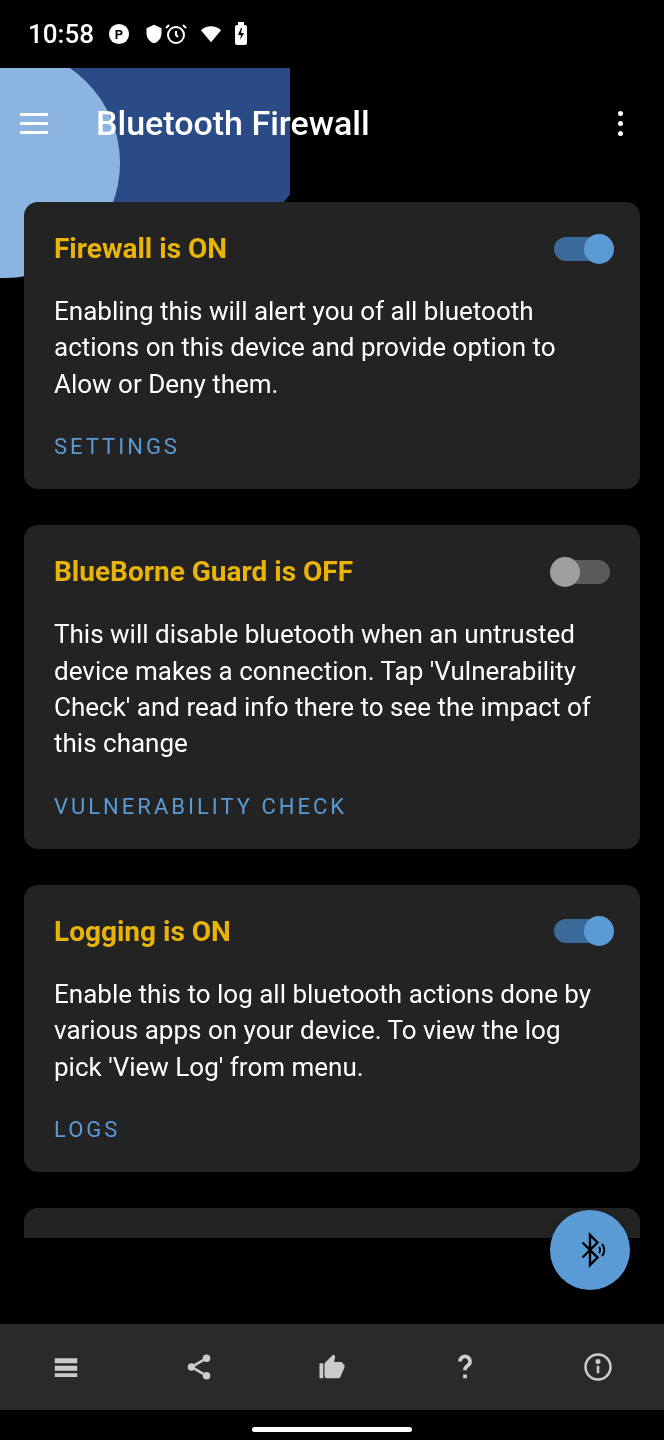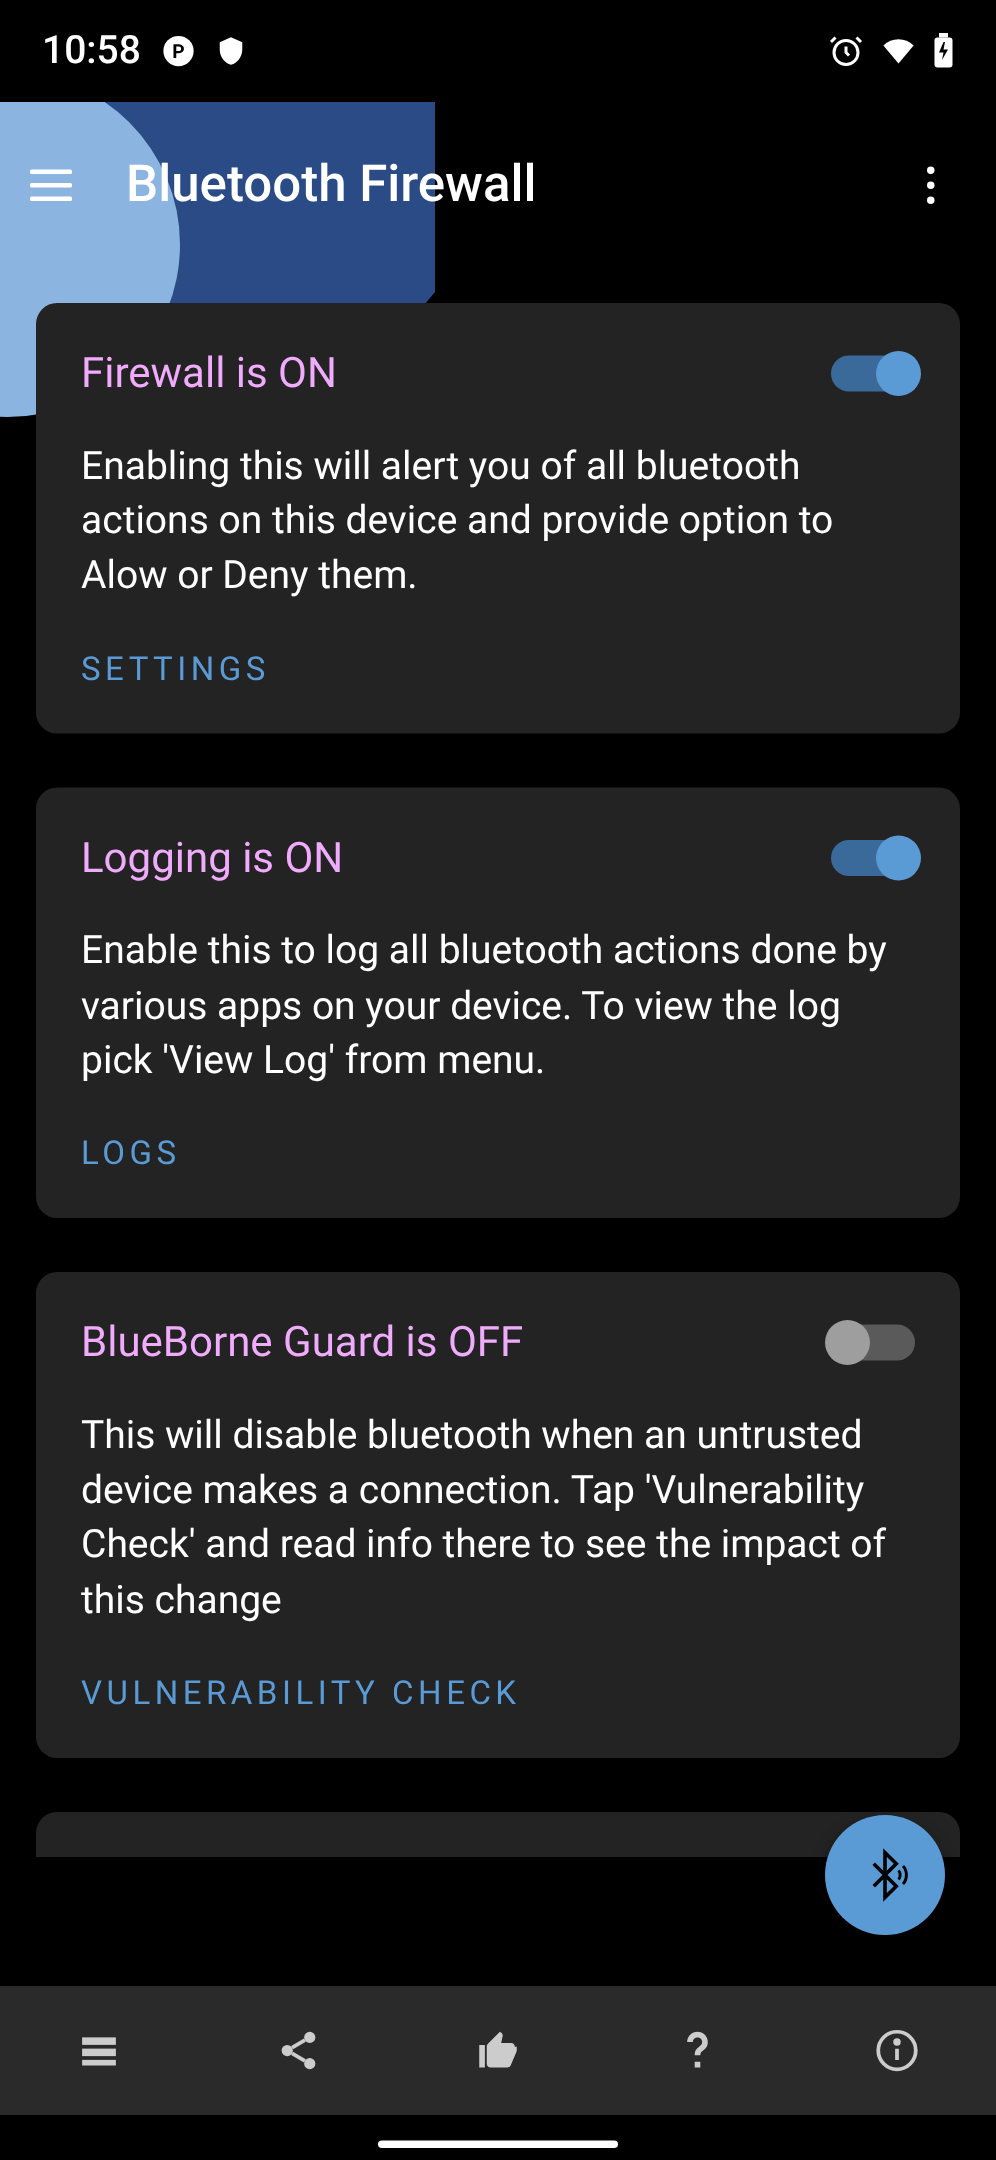--- a/index.html
+++ b/index.html
@@ -1,32 +1,32 @@
 <!DOCTYPE html>
 <html><head>
 <meta charset="utf-8">
 <style>
 *{margin:0;padding:0;box-sizing:border-box;font-family:Roboto,-apple-system,BlinkMacSystemFont,sans-serif}
 body{width:664px;height:1440px;background:#000;color:#e0e0e0;overflow:hidden;position:relative}
-.status-bar{height:68px;display:flex;justify-content:space-between;align-items:center;padding:1px 28px;color:#fff}
+.status-bar{height:68px;display:flex;align-items:center;padding:1px 28px;color:#fff}
 .status-left{display:flex;align-items:center;gap:14px;font-size:26px;font-weight:500}
 .status-right{display:flex;align-items:center;gap:10px}
 .header-bg{position:absolute;top:68px;left:0;width:290px;height:210px;overflow:hidden;z-index:0}
 .circle1{position:absolute;width:280px;height:280px;border-radius:50%;background:#2a4b85;top:-100px;left:40px}
 .circle2{position:absolute;width:230px;height:230px;border-radius:50%;background:#8cb4e0;top:-20px;left:-110px}
 .app-bar{height:110px;display:flex;align-items:center;padding:0 20px;position:relative;z-index:1}
 .menu-btn{width:48px;height:48px;display:flex;flex-direction:column;justify-content:center;gap:6px;cursor:pointer}
 .menu-btn span{height:3px;background:#fff;border-radius:1px;width:28px}
-.app-title{font-size:34px;font-weight:500;color:#fff;margin-left:16px;flex:1}
+.app-title{font-size:34px;font-weight:500;color:#fff;margin-left:28px;flex:1}
 .more-btn{width:48px;height:48px;display:flex;flex-direction:column;justify-content:center;align-items:center;gap:5px;cursor:pointer}
 .more-btn span{width:5px;height:5px;background:#fff;border-radius:50%}
 .content{padding:24px;position:relative;z-index:1}
 .card{background:#232323;border-radius:14px;padding:30px;margin-bottom:36px}
 .card-head{display:flex;justify-content:space-between;align-items:center;margin-bottom:28px}
-.card-title{font-size:28px;font-weight:400;color:#f0abfc}
+.card-title{font-size:28px;font-weight:700;color:#eab308}
 .card-desc{font-size:26px;line-height:1.4;color:#ffffff;margin-bottom:32px}
 .card-action{font-size:22px;font-weight:400;letter-spacing:3px;color:#5b9bd5;cursor:pointer}
 .switch{width:56px;height:24px;border-radius:12px;position:relative;cursor:pointer}
 .switch.on{background:#3a6a9a}
 .switch.off{background:#5a5a5a}
 .switch::after{content:"";position:absolute;width:30px;height:30px;border-radius:50%;top:-3px}
 .switch.on::after{background:#5b9bd5;right:-4px}
 .switch.off::after{background:#9e9e9e;left:-4px}
 .card-peek{background:#232323;border-radius:14px 14px 0 0;height:30px}
 .fab{position:absolute;right:34px;bottom:150px;width:80px;height:80px;border-radius:50%;background:#5b9bd5;display:flex;align-items:center;justify-content:center;z-index:2;cursor:pointer;box-shadow:0 4px 10px rgba(0,0,0,0.4)}
@@ -89,34 +89,34 @@
     <div class="card-head">
       <div class="card-title">Firewall is ON</div>
       <div class="switch on"></div>
     </div>
     <div class="card-desc">Enabling this will alert you of all bluetooth actions on this device and provide option to Alow or Deny them.</div>
     <div class="card-action">SETTINGS</div>
   </div>
 
   <div class="card">
     <div class="card-head">
+      <div class="card-title">BlueBorne Guard is OFF</div>
+      <div class="switch off"></div>
+    </div>
+    <div class="card-desc">This will disable bluetooth when an untrusted device makes a connection. Tap 'Vulnerability Check' and read info there to see the impact of this change</div>
+    <div class="card-action">VULNERABILITY CHECK</div>
+  </div>
+
+  <div class="card">
+    <div class="card-head">
       <div class="card-title">Logging is ON</div>
       <div class="switch on"></div>
     </div>
     <div class="card-desc">Enable this to log all bluetooth actions done by various apps on your device. To view the log pick 'View Log' from menu.</div>
     <div class="card-action">LOGS</div>
-  </div>
-
-  <div class="card">
-    <div class="card-head">
-      <div class="card-title">BlueBorne Guard is OFF</div>
-      <div class="switch off"></div>
-    </div>
-    <div class="card-desc">This will disable bluetooth when an untrusted device makes a connection. Tap 'Vulnerability Check' and read info there to see the impact of this change</div>
-    <div class="card-action">VULNERABILITY CHECK</div>
   </div>
 
   <div class="card-peek"></div>
 </div>
 
 <div class="fab">
   <svg width="36" height="36" viewBox="0 0 24 24" fill="none" stroke="#000" stroke-width="1.6">
     <path d="M7 7l10 10-5 5V2l5 5L7 17"></path>
     <path d="M18 10c1 1 1 3 0 4M20 8c2 2 2 6 0 8" stroke-width="1.3"></path>
   </svg>

